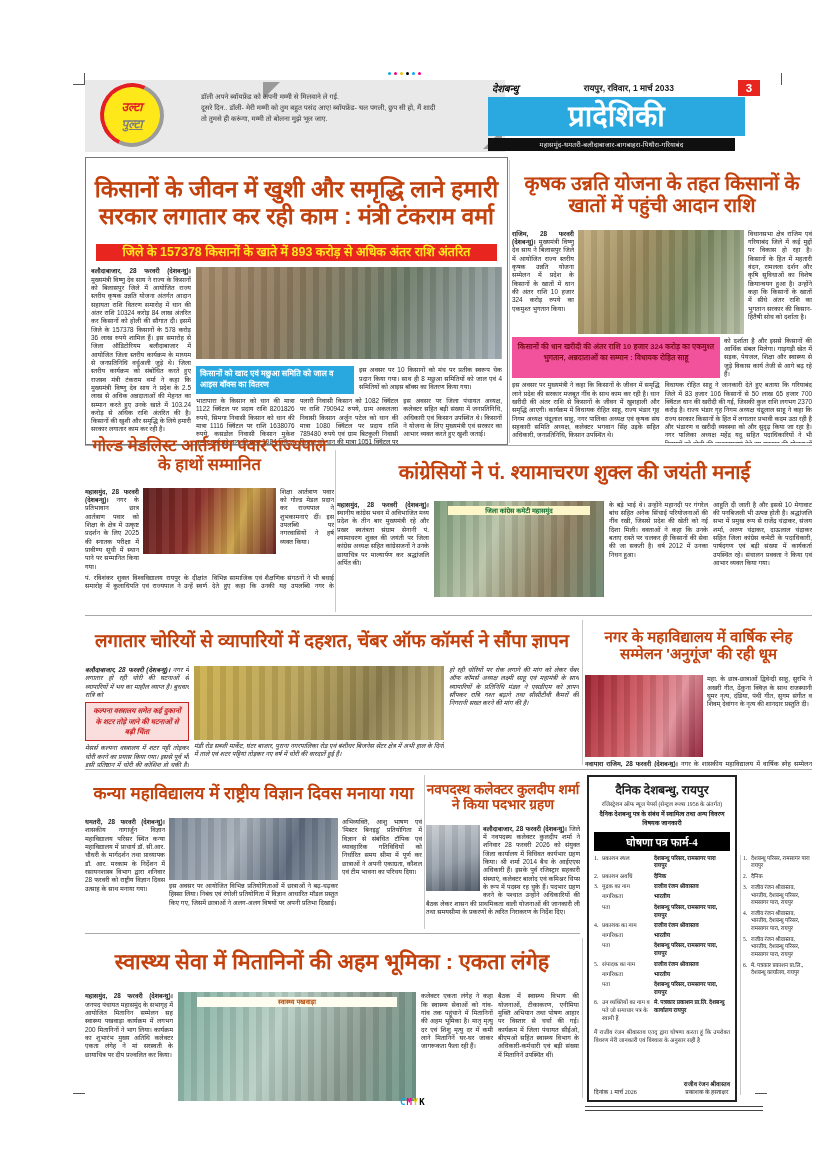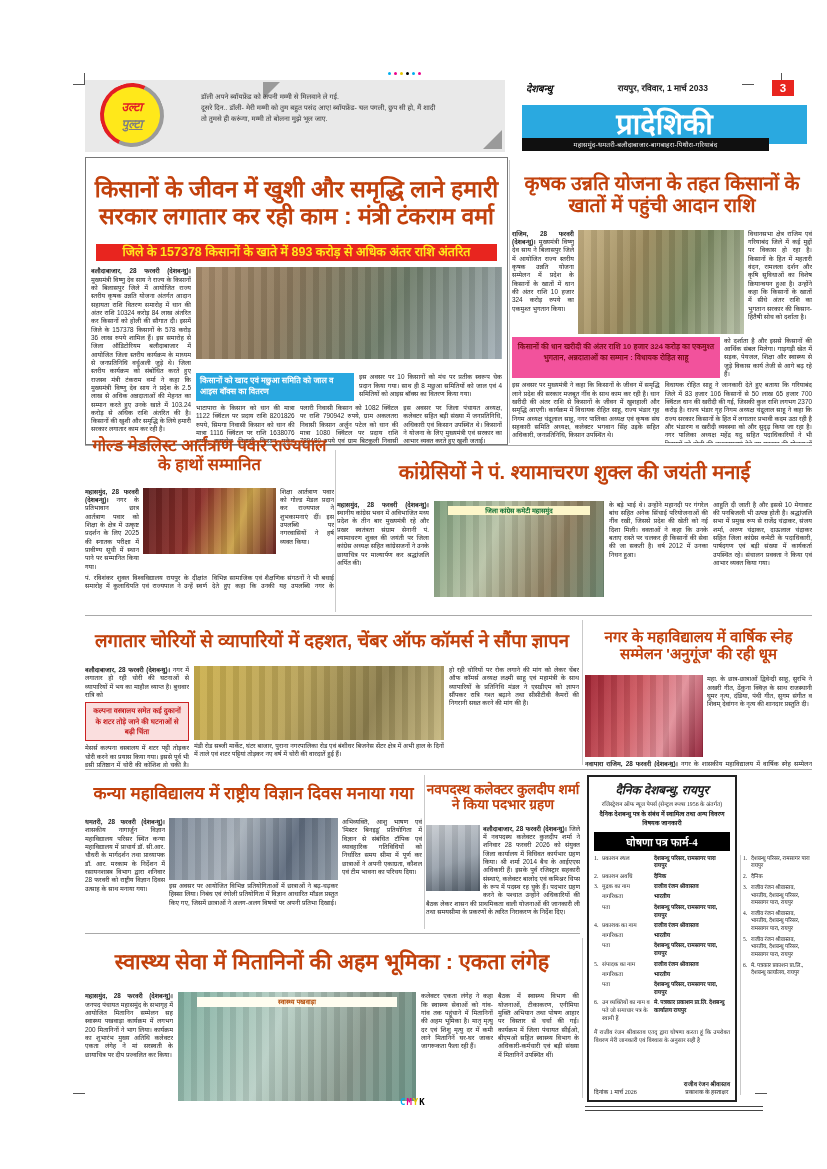--- a/index.html
+++ b/index.html
@@ -21,28 +21,28 @@
   .tri2{position:absolute;left:398px;top:50px;width:0;height:0;border-bottom:19px solid #9a9a9a;border-left:19px solid transparent;}
   .upl{position:absolute;left:18px;top:6px;width:58px;height:58px;border-radius:50%;background:#ffe81a;
        display:flex;flex-direction:column;align-items:center;justify-content:center;font-weight:bold;font-style:italic;}
   .upl::before{content:"";position:absolute;inset:-3px;border-radius:50%;border:4px solid transparent;
        border-top-color:#e31e24;border-left-color:#e31e24;transform:rotate(-20deg);}
   .upl::after{content:"";position:absolute;inset:-3px;border-radius:50%;border:4px solid transparent;
        border-bottom-color:#9b9b9b;border-right-color:#9b9b9b;transform:rotate(-20deg);}
   .upl .l1{font-size:12px;color:#e31e24;}
   .upl .l2{font-size:12px;color:#808080;text-decoration:underline;}
   .joke-text{position:absolute;left:116px;top:12px;width:235px;font-size:7px;line-height:1.55;color:#333;white-space:pre-line;}
-  .mast{position:absolute;left:522px;top:80px;width:302px;height:72px;}
+  .mast{position:absolute;left:488px;top:80px;width:302px;height:72px;}
   .mast-top{position:absolute;left:0;top:0;width:247px;height:15px;display:flex;align-items:center;}
   .mast-logo{font-weight:bold;font-style:italic;font-size:10px;color:#0d0d0d;padding:0 4px;}
   .mast-date{flex:1;text-align:center;font-size:8.5px;font-weight:bold;color:#222;}
   .pagenum{position:absolute;left:250px;top:0;width:22px;height:16px;background:#e8251f;color:#fff;
        font-weight:bold;font-size:11.5px;text-align:center;line-height:16px;}
-  .sec-banner{position:absolute;left:0;top:17px;width:285px;height:39px;background:#2aa9e0;
-       display:flex;align-items:center;justify-content:center;margin-top:8px;}
+  .sec-banner{position:absolute;left:0;top:17px;width:257px;height:39px;background:#2aa9e0;
+       display:flex;align-items:center;justify-content:center;}
   .sec-banner span{color:#fff;font-weight:bold;font-size:29px;line-height:1;}
   .districts{position:absolute;left:0;top:58px;width:247px;height:13px;background:#101010;color:#fff;
        font-size:6.6px;text-align:center;line-height:13px;letter-spacing:.2px;}
   
   .ph{position:relative;background:#8e8d7a;overflow:hidden;}
   .ph::after{content:"";position:absolute;inset:0;background:repeating-linear-gradient(90deg,rgba(0,0,0,.08) 0 6px,rgba(255,255,255,.05) 6px 13px);}
   .ph1{background:linear-gradient(115deg,#a98d6d,#8c7a5e 30%,#6f7d6a 62%,#a7b3bb);}
   .ph2{background:linear-gradient(110deg,#c9b486,#9b8a5d 35%,#7d8a63 65%,#b9c2a9);}
   .ph3{background:linear-gradient(110deg,#5e1f1f,#8c2f2a 40%,#caa24a 70%,#6b2424);}
   .ph4{background:linear-gradient(110deg,#7c9c7a,#b9c4a8 35%,#8f7f60 70%,#6d8872);}
@@ -62,21 +62,21 @@
   .alert-red{background:#fadede;border:1px solid #cc2222;color:#c41f1f;font-weight:bold;font-size:7.2px;
        line-height:1.45;padding:3px 4px;text-align:center;margin:3px 0;}
   
   .art{position:absolute;overflow:hidden;}
   .a1{left:85px;top:157px;width:421px;height:286px;border:1px solid #777;}
   .a1 .h{font-size:23px;padding-top:3px;}
   .a1body{display:flex;gap:5px;padding:3px 5px;}
   .a1L{width:100px;flex:none;}
   .a1M{flex:1;min-width:0;}
   .a1M .ph{height:92px;width:100%;}
-  .a1caprow{display:flex;gap:5px;margin-top:14px;}
+  .a1caprow{display:flex;gap:5px;margin-top:7px;}
   .a1caprow .cap-blue{width:150px;flex:none;}
   .a1bot{display:flex;gap:5px;margin-top:3px;}
   .a1bot .bt{flex:1;min-width:0;}
   .a2{left:512px;top:157px;width:300px;height:286px;}
   .a2 .h{font-size:19.5px;padding-top:2px;}
   .a2row1{display:flex;gap:4px;margin-top:3px;}
   .a2row1 .ca{width:62px;flex:none;}
   .a2row1 .ph{width:166px;height:104px;flex:none;}
   .a2row1 .cc{flex:1;min-width:0;}
   .a2row2{display:flex;gap:4px;margin-top:3px;}
@@ -93,21 +93,21 @@
   .a3bot .bt{flex:1;width:auto;min-width:0;}
   .a4{left:337px;top:447px;width:475px;height:167px;}
   .a4 .h{font-size:20px;padding:1px 0 3px;}
   .a4body{display:flex;gap:5px;}
   .a4body .ca{width:92px;flex:none;}
   .a4mid{width:170px;flex:none;}
   .a4mid .ph{width:100%;height:96px;}
   .a4body .cb,.a4body .cc{flex:1;min-width:0;}
   .a5{left:85px;top:617px;width:494px;height:150px;}
   .a5 .h{font-size:18.5px;padding:1px 0 2px;}
-  .a5body{display:flex;gap:5px;}
+  .a5body{display:flex;gap:5px;font-style:italic;}
   .a5L{width:104px;flex:none;}
   .a5M{width:250px;flex:none;}
   .a5M .ph{width:100%;height:74px;}
   .a5R{flex:1;min-width:0;}
   .a6{left:585px;top:617px;width:227px;height:150px;}
   .a6 .h{font-size:15px;padding:1px 0 3px;}
   .a6body{display:flex;gap:4px;}
   .a6body .ph{width:118px;height:82px;flex:none;}
   .a6body .bt{flex:1;min-width:0;}
   .a6bot{margin-top:3px;}
@@ -126,21 +126,21 @@
   .a9body{display:flex;gap:5px;}
   .a9body .ca{width:88px;flex:none;}
   .a9mid{width:238px;flex:none;}
   .a9mid .ph{width:100%;height:112px;}
   .a9body .cb{width:72px;flex:none;}
   .a9body .cc{flex:1;min-width:0;}
   
   .fb{position:absolute;left:587px;top:775px;width:150px;height:327px;border:2px solid #222;
       padding:4px 5px;box-sizing:border-box;background:#fff;display:flex;flex-direction:column;
       font-family:"Liberation Serif", serif;}
-  .fb-title{font-size:12px;font-weight:bold;text-align:center;font-style:italic;}
+  .fb-title{font-size:12px;font-weight:bold;text-align:center;}
   .fb-reg{font-size:5.8px;text-align:center;margin-top:2px;}
   .fb-own{font-size:6.3px;font-weight:bold;text-align:center;margin-top:2px;line-height:1.4;}
   .fb-band{background:#000;color:#fff;font-size:11px;font-weight:bold;text-align:center;
       padding:2px 0;margin:4px 0 4px;}
   .f-row{display:flex;font-size:5.8px;line-height:1.35;margin-bottom:2.5px;}
   .f-num{width:8px;flex:none;}
   .f-label{width:52px;flex:none;}
   .f-val{flex:1;font-weight:bold;min-width:0;}
   .fb-decl{font-size:5.8px;line-height:1.4;margin-top:3px;text-align:justify;}
   .fb-foot{margin-top:auto;display:flex;justify-content:space-between;align-items:flex-end;font-size:6px;}

